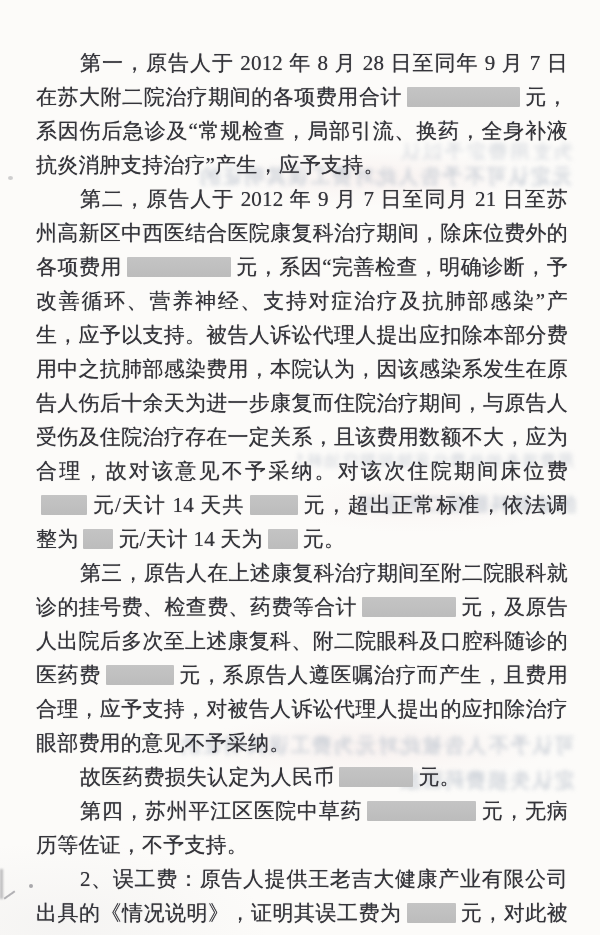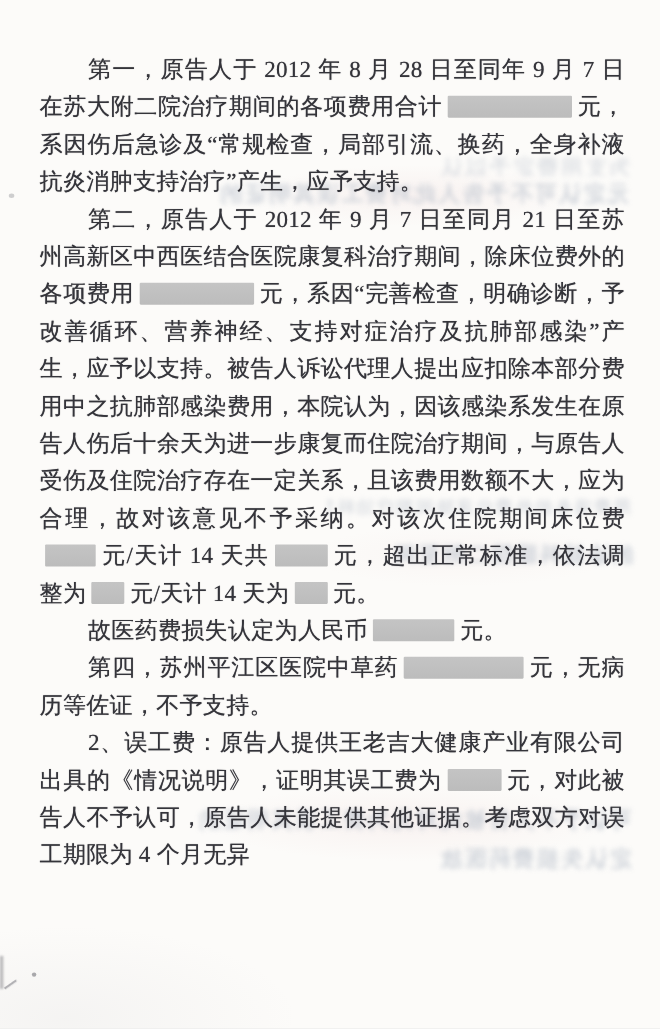--- a/index.html
+++ b/index.html
@@ -83,20 +83,21 @@
   <div class="bleed b1">为支用费定予以认元对</div>
   <div class="bleed b2">元定认可不予告人此对费工误其明证的具出</div>
   <div class="bleed b3">用费项各的外费位床除间期疗治科复康</div>
   <div class="bleed b4">的诊就科眼院二附至间期疗</div>
   <div class="bleed b5">可认予不人告被此对元为费工误其明证的具</div>
   <div class="bleed b6">定认失损费药医故</div>
 
   <div class="content">
     <p class="para">第一，原告人于 2012 年 8 月 28 日至同年 9 月 7 日在苏大附二院治疗期间的各项费用合计<span class="redact" style="width: 113px;"></span>元，系因伤后急诊及“常规检查，局部引流、换药，全身补液抗炎消肿支持治疗”产生，应予支持。</p>
     <p class="para">第二，原告人于 2012 年 9 月 7 日至同月 21 日至苏州高新区中西医结合医院康复科治疗期间，除床位费外的各项费用<span class="redact" style="width: 104px;"></span>元，系因“完善检查，明确诊断，予改善循环、营养神经、支持对症治疗及抗肺部感染”产生，应予以支持。被告人诉讼代理人提出应扣除本部分费用中之抗肺部感染费用，本院认为，因该感染系发生在原告人伤后十余天为进一步康复而住院治疗期间，与原告人受伤及住院治疗存在一定关系，且该费用数额不大，应为合理，故对该意见不予采纳。对该次住院期间床位费<span class="redact" style="width: 46px;"></span>元/天计 14 天共<span class="redact" style="width: 48px;"></span>元，超出正常标准，依法调整为<span class="redact" style="width: 30px;"></span>元/天计 14 天为<span class="redact" style="width: 30px;"></span>元。</p>
+    <p class="para">第三，原告人在上述康复科治疗期间至附二院眼科就诊的挂号费、检查费、药费等合计<span class="redact" style="width: 94px;"></span>元，及原告人出院后多次至上述康复科、附二院眼科及口腔科随诊的医药费<span class="redact" style="width: 68px;"></span>元，系原告人遵医嘱治疗而产生，且费用合理，应予支持，对被告人诉讼代理人提出的应扣除治疗眼部费用的意见不予采纳。</p>
     <p class="para">故医药费损失认定为人民币<span class="redact" style="width: 74px;"></span>元。</p>
     <p class="para">第四，苏州平江区医院中草药<span class="redact" style="width: 109px;"></span>元，无病历等佐证，不予支持。</p>
     <p class="para">2、误工费：原告人提供王老吉大健康产业有限公司出具的《情况说明》，证明其误工费为<span class="redact" style="width: 49px;"></span>元，对此被告人不予认可，原告人未能提供其他证据。考虑双方对误工期限为 4 个月无异</p>
   </div>
 
   <div class="edge-sliver"></div>
   <div class="slash-mark"></div>
   <div class="dot-a"></div>
   <div class="dot-b"></div>
 

